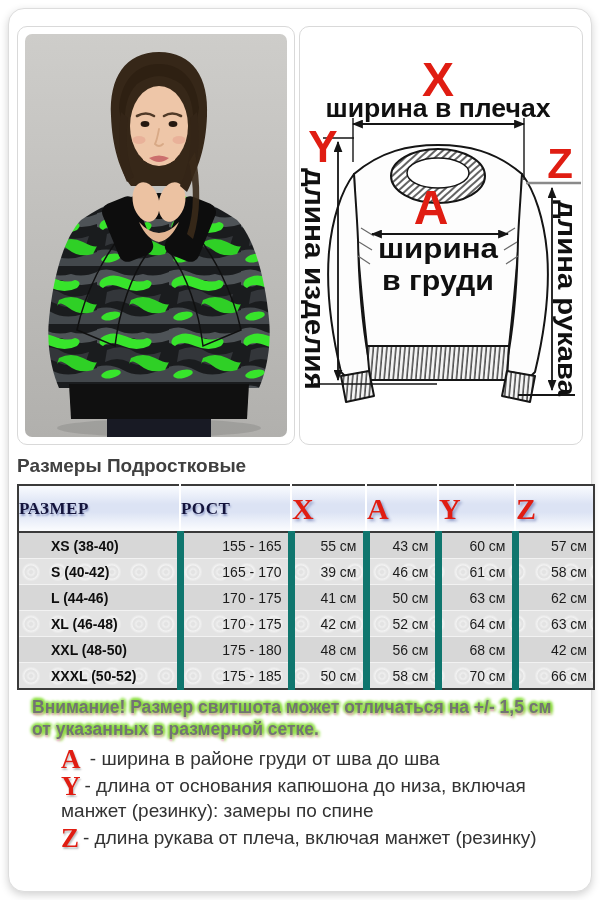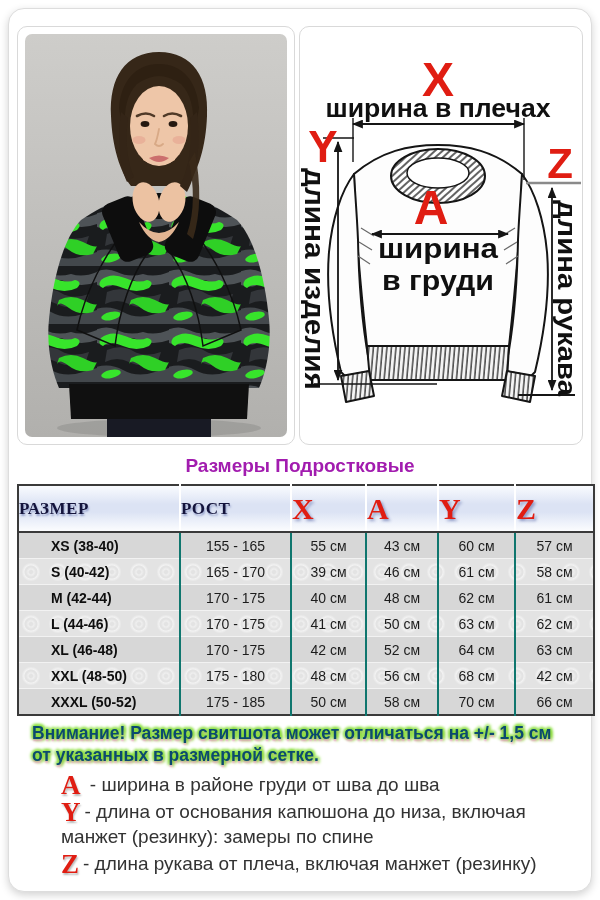--- a/index.html
+++ b/index.html
@@ -7,45 +7,45 @@
        font-family:"Liberation Sans",sans-serif;-webkit-font-smoothing:antialiased;}
   .card{position:absolute;left:8px;top:8px;width:584px;height:884px;box-sizing:border-box;
         background:#fff;border:1px solid #ddd;border-radius:16px;
         box-shadow:0 3px 9px rgba(0,0,0,.18);padding:17px 8px 0 8px;}
   .top{display:flex;gap:4px;}
   .panel{box-sizing:border-box;background:#fff;border:1px solid #d9d9d9;border-radius:10px;}
   .photo-panel{width:278px;height:419px;padding:7px;}
   .photo-wrap{width:262px;height:403px;border-radius:7px;overflow:hidden;}
   .diagram-panel{width:284px;height:419px;overflow:hidden;padding:1px;}
 
-  .table-title{margin:10px 0 7px;text-align:center;font-size:19px;font-weight:bold;color:#a21caf;}
+  .table-title{margin:10px 0 7px;font-size:19px;font-weight:bold;color:#404040;}
 
   table.sizes{width:576px;margin:0 auto;border-collapse:collapse;border:2px solid #3a3a3a;
               table-layout:fixed;font-size:14px;color:#1c1c1c;}
   table.sizes thead th{height:45px;padding:0;vertical-align:middle;text-align:left;
       background:linear-gradient(180deg,#f9fbfe 0%,#dce3f4 40%,#dce3f4 58%,#edf1fa 80%,#fbfcfe 100%);
       border-left:2px solid #fff;border-bottom:2px solid #3a3a3a;}
   table.sizes thead th:first-child{border-left:none;}
   .hdr-word{font-family:"Liberation Serif",serif;font-weight:bold;font-size:17px;color:#14143c;
             letter-spacing:.5px;text-shadow:1px 2px 2px #96a2cc;}
   .hdr-letter{font-family:"Liberation Serif",serif;font-weight:bold;font-size:30px;color:#e01d12;
               text-shadow:2px 2px 3px #8e9ac6;}
-  table.sizes tbody td{height:25px;padding:0 6px;border-left:2px solid #0f766e;
-                       border-top:1px solid #f2f2f2;text-align:center;}
+  table.sizes tbody td{height:25px;padding:0 6px;border-left:7px solid #0f766e;
+                       border-top:1px solid #f2f2f2;text-align:right;}
   table.sizes tbody td:first-child{border-left:none;text-align:left;padding-left:32px;
                                    font-weight:bold;color:#0e0e0e;}
   table.sizes tbody tr:nth-child(odd){background:#d7d7d7;}
   table.sizes tbody tr:nth-child(even){background:#e3e3e3;
       background-image:
         radial-gradient(circle at 13px 13px, rgba(255,255,255,0) 6px, rgba(255,255,255,.55) 7px, rgba(255,255,255,0) 9.5px),
         radial-gradient(circle at 13px 13px, rgba(255,255,255,0) 1.5px, rgba(255,255,255,.4) 3px, rgba(255,255,255,0) 5px);
       background-size:27px 27px;}
 
   .warning{margin:6px 15px 0 15px;font-size:17.5px;font-weight:bold;line-height:1.27;
-      color:#0c4a6e;
+      color:#737373;
       text-shadow:0 -2px 3px #84dd35,-2px 0 3px #84dd35,2px -1px 3px #84dd35,
                   0 2px 2px #f498d8,2px 2px 3px #9bdc4a;}
   .legend{margin:6px 18px 0 44px;font-size:19px;line-height:25px;color:#333;}
   .legend-item{margin-bottom:2px;}
   .legend-letter{font-family:"Liberation Serif",serif;font-weight:bold;font-size:27px;
                  color:#e01d12;text-shadow:1px 2px 2px #b9b9b9;margin-right:4px;
                  vertical-align:-3px;line-height:20px;display:inline-block;}
   svg text{font-family:"Liberation Sans",sans-serif;}
 </style>
 </head>
@@ -207,28 +207,20 @@
       </tr>
       <tr>
         <td>S (40-42)</td>
         <td>165 - 170</td>
         <td>39 см</td>
         <td>46 см</td>
         <td>61 см</td>
         <td>58 см</td>
       </tr>
       <tr>
-        <td>M (42-44)</td>
-        <td>170 - 175</td>
-        <td>40 см</td>
-        <td>48 см</td>
-        <td>62 см</td>
-        <td>61 см</td>
-      </tr>
-      <tr>
         <td>L (44-46)</td>
         <td>170 - 175</td>
         <td>41 см</td>
         <td>50 см</td>
         <td>63 см</td>
         <td>62 см</td>
       </tr>
       <tr>
         <td>XL (46-48)</td>
         <td>170 - 175</td>

